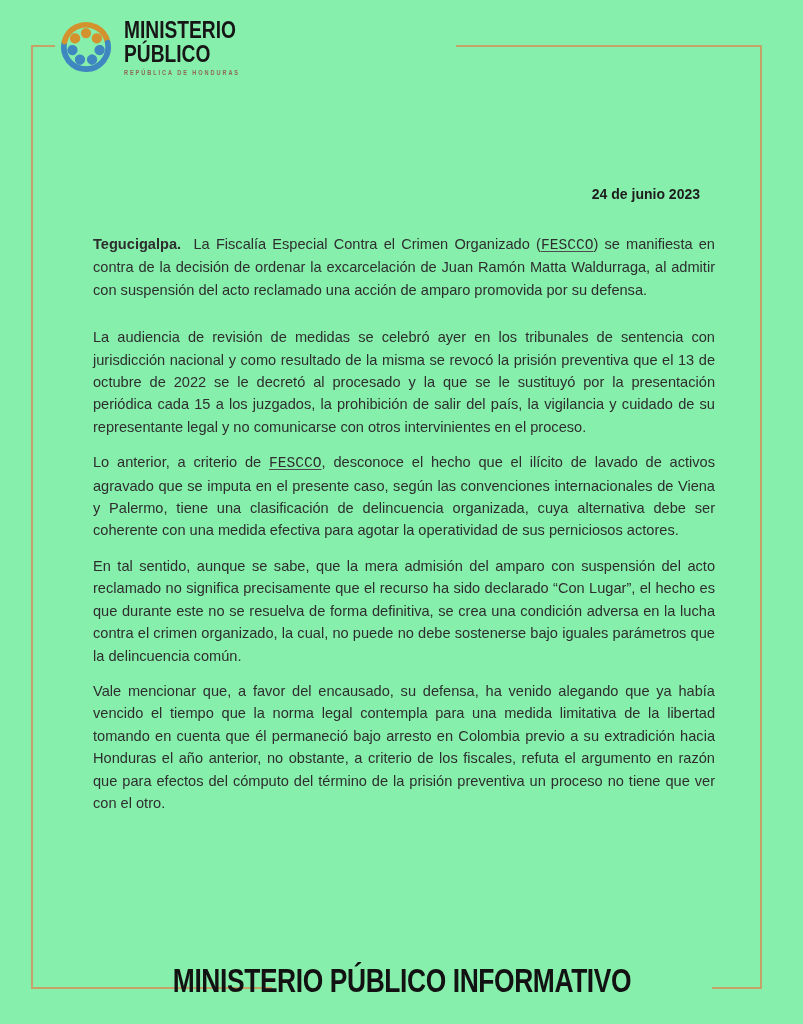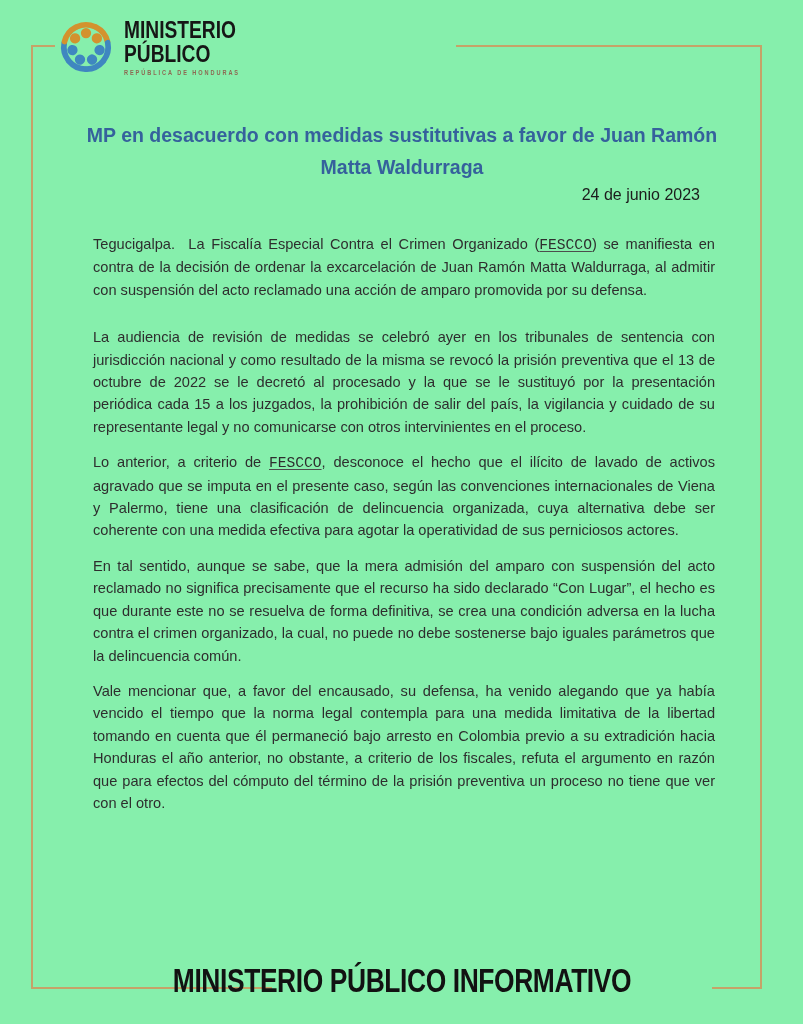--- a/index.html
+++ b/index.html
@@ -37,31 +37,31 @@
 
   
   .title{
     position:absolute;left:82px;top:106px;width:640px;
     text-align:center;color:var(--title-color);
     font-size:19.5px;font-weight:bold;line-height:32px;
   }
   
   .date{
     position:absolute;right:103px;top:186px;
-    font-size:16px;font-weight:normal;color:#1c1c1c;
+    font-size:14px;font-weight:bold;color:#1c1c1c;
   }
   
   .article-body{
     position:absolute;left:93px;top:233px;width:622px;
     font-size:14.6px;line-height:22.4px;color:var(--text-color);
     text-align:justify;
   }
   .para{margin:0 0 13px 0;}
   .article-body p:first-child{margin-bottom:25px;}
-  .seg-bold{font-weight:normal;}
+  .seg-bold{font-weight:bold;}
   .u-solid{text-decoration:underline;text-decoration-color:#4c4c4c;text-underline-offset:2px;font-family:Liberation Mono, monospace;}
   .u-light{text-decoration-color:#bdbdbd;text-underline-offset:2px;}
 
   
   .footer-banner{
     position:absolute;left:50%;top:962px;
     transform:translateX(-50%) scaleX(.8);
     white-space:nowrap;
     font-size:33px;font-weight:bold;color:#121212;
     letter-spacing:-0.5px;
@@ -111,21 +111,20 @@
         <path d="M 24.25 13.35 A 21.5 21.5 0 0 1 41.75 13.35" stroke="var(--logo-orange)" stroke-width="5.5" fill="none" stroke-linecap="round"></path>
       </g>
     </svg>
     <div class="brand-block">
       <div class="brand-name">MINISTERIO</div>
       <div class="brand-name">PÚBLICO</div>
       <div class="brand-tagline">REPÚBLICA DE HONDURAS</div>
     </div>
   </div>
 
-  <h1 class="title">MP en desacuerdo con medidas sustitutivas a favor de Juan Ramón Matta Waldurraga</h1>
 
   <div class="date">24 de junio 2023</div>
 
   <div class="article-body">
       <p class="para"><span class="seg-bold">Tegucigalpa.</span><span>&nbsp; La Fiscalía Especial Contra el Crimen Organizado (</span><span class="u-solid">FESCCO</span><span>) se </span><span class="u-light">manifiesta</span><span> en contra de la decisión de ordenar la excarcelación de Juan Ramón Matta Waldurraga, al admitir con suspensión del acto reclamado una acción de amparo promovida por su defensa.</span></p>
       <p class="para"><span>La audiencia de revisión de medidas se celebró ayer en los tribunales de sentencia con jurisdicción nacional y como resultado de la misma se revocó la prisión preventiva que el 13 de octubre de 2022 se le decretó al procesado y la que se le sustituyó por la presentación periódica cada 15 a los juzgados, la prohibición de salir del país, la vigilancia y cuidado de su representante legal y no comunicarse con otros intervinientes en el proceso.</span></p>
       <p class="para"><span>Lo anterior, a criterio de </span><span class="u-solid">FESCCO</span><span>, desconoce el hecho que el ilícito de lavado de activos agravado que se imputa en el presente caso, según las convenciones internacionales de Viena y Palermo, tiene una clasificación de delincuencia organizada, cuya alternativa debe ser coherente con una medida efectiva para agotar la operatividad de sus perniciosos actores.</span></p>
       <p class="para"><span>En tal sentido, aunque se sabe, que la mera admisión del amparo con suspensión del acto reclamado no significa precisamente que el recurso ha sido declarado “Con Lugar”, el hecho es que durante este no se resuelva de forma definitiva, se crea una condición adversa en la lucha contra el crimen organizado, la cual, no puede </span><span class="u-light">no debe</span><span> sostenerse bajo iguales parámetros que la delincuencia común.</span></p>
       <p class="para"><span>Vale mencionar que, a favor del encausado, su defensa, ha venido alegando que ya había vencido el tiempo que la norma legal contempla para una medida limitativa de la libertad tomando en cuenta que él permaneció bajo arresto en Colombia previo a su extradición hacia Honduras el año anterior, no obstante, a criterio de los fiscales, refuta el argumento en razón que para efectos del cómputo del término de la prisión preventiva un proceso no tiene que ver con el otro.</span></p>
     </div>

